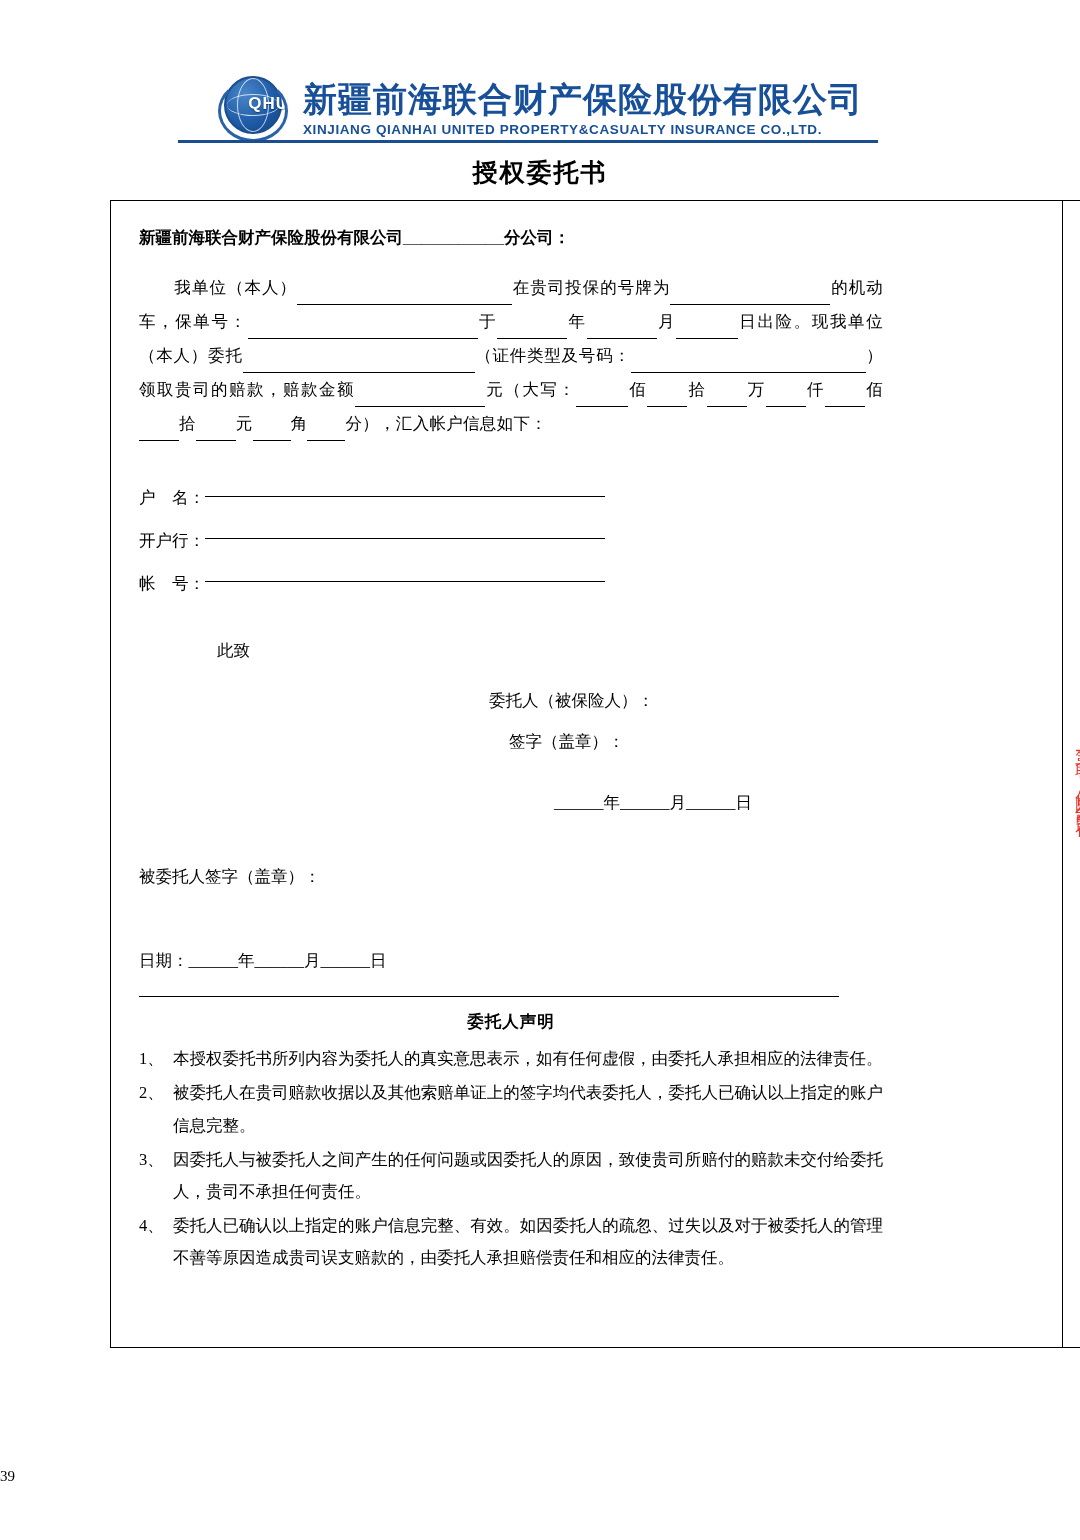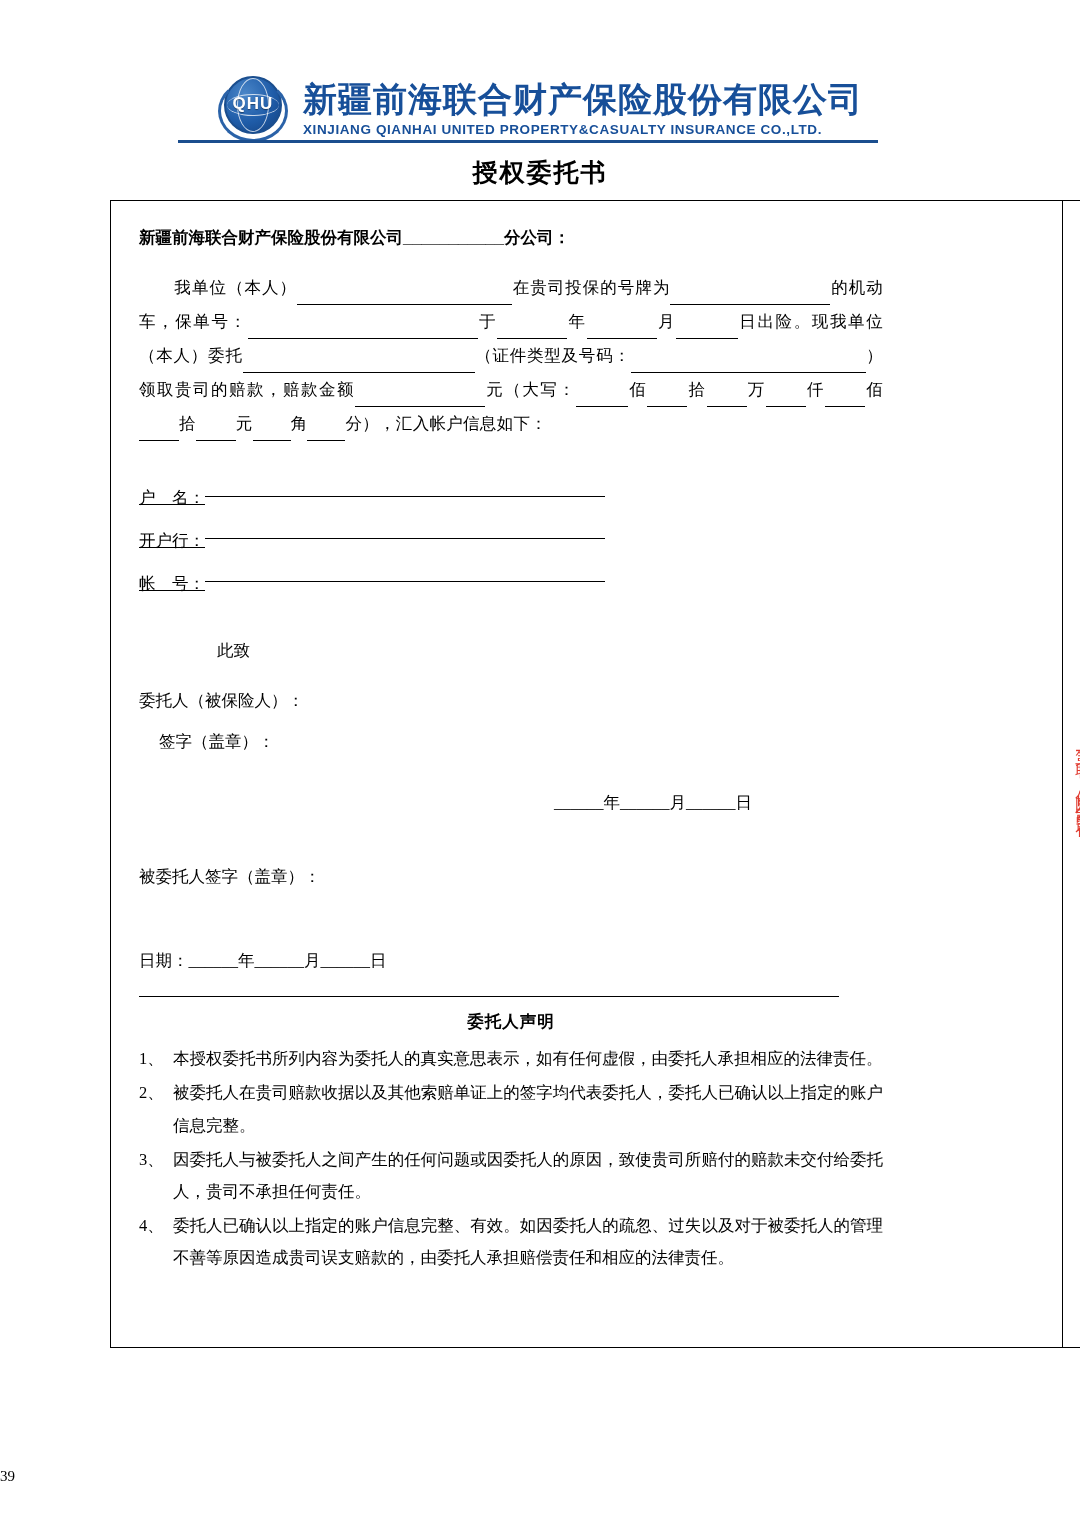--- a/index.html
+++ b/index.html
@@ -58,21 +58,21 @@
     border: 1px solid rgba(255,255,255,.75);
     border-radius: 50%;
     box-sizing: border-box;
   }
   .logo .m1 { left: 20px; top: 6px; width: 32px; height: 54px; }
   .logo .m2 { left: 10px; top: 22px; width: 52px; height: 22px; border-left: 0; border-right: 0;}
   .logo .qhu {
     position: absolute;
     left: 0; top: 22px;
     width: 72px;
-    text-align: center;
+    text-align: right;
     font-family: "Liberation Sans", sans-serif;
     font-weight: bold;
     font-size: 17px;
     color: #ffffff;
     letter-spacing: 1px;
     text-shadow: 0 1px 1px rgba(0,0,0,.4);
   }
   .logo .wreath {
     position: absolute;
     left: 1px; top: 8px;
@@ -181,30 +181,31 @@
     text-align: justify;
     letter-spacing: .3px;
   }
   .body-text .indent { display: inline-block; width: 2.1em; }
 
   .acct-block {
     margin-top: 36px;
     font-size: 16.5px;
     line-height: 2.6;
   }
-  .acct-label { display: inline-block; text-decoration: underline; }
+  .acct-label { display: inline-block; }
   .acct-line { display: inline-block; border-bottom: 1px solid #000; height: 1em; vertical-align: -2px; }
 
   .cizhi {
     margin-top: 34px;
     margin-left: 78px;
     font-size: 16.5px;
   }
   .signer-block {
     margin-top: 18px;
+    margin-left: 350px;
     font-size: 16.5px;
     line-height: 2.5;
   }
   .date-line {
     margin-top: 30px;
     margin-left: 415px;
     font-size: 16.5px;
   }
   .entrusted-sign {
     margin-top: 52px;

